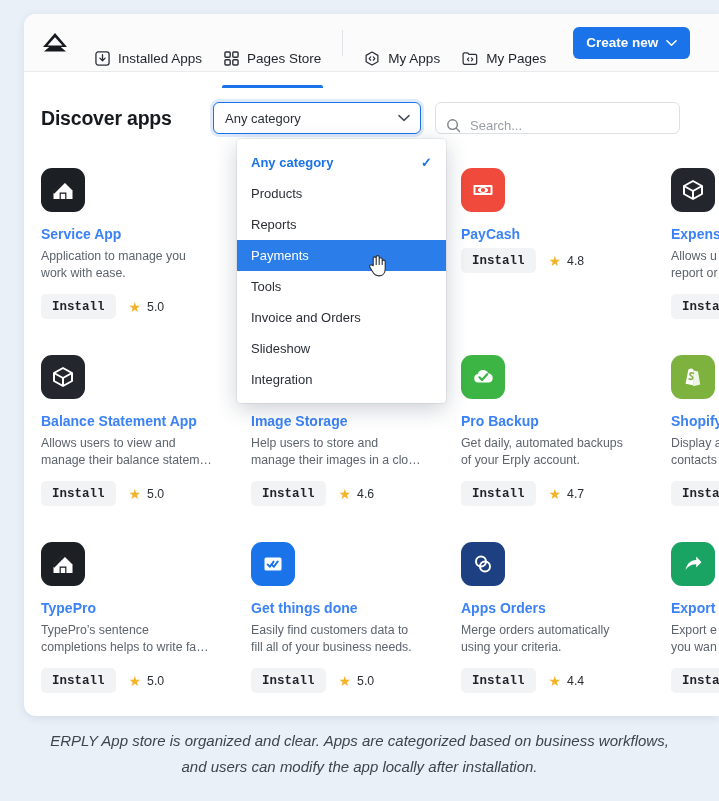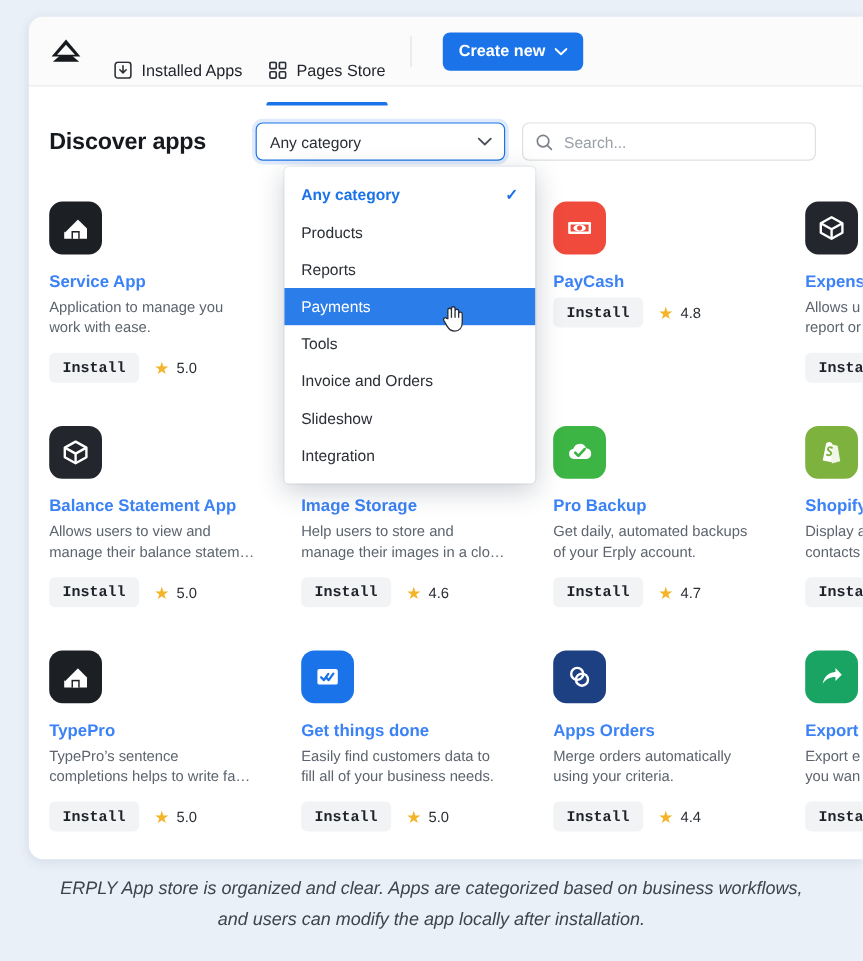--- a/index.html
+++ b/index.html
@@ -105,21 +105,21 @@
     cursor: pointer;
     box-shadow: 0 0 0 3px rgba(26,115,232,.14);
   }
   .search-wrap {
     margin-left: 14px;
     width: 245px;
     height: 32px;
     border: 1px solid #dcdfe4;
     border-radius: 6px;
     background: #fff;
-    display: flex; align-items: center;
+    display: flex; align-items: flex-end;
     padding: 0 10px;
     gap: 9px;
   }
   .search-input {
     border: none; outline: none;
     font-size: 13px;
     color: #33373d;
     width: 100%;
     background: transparent;
     font-family: "Liberation Sans", sans-serif;
@@ -247,21 +247,39 @@
             <rect x="9.4" y="1" width="5.6" height="5.6" rx="1.1" fill="none" stroke="#2b2f36" stroke-width="1.5"></rect>
             <rect x="1" y="9.4" width="5.6" height="5.6" rx="1.1" fill="none" stroke="#2b2f36" stroke-width="1.5"></rect>
             <rect x="9.4" y="9.4" width="5.6" height="5.6" rx="1.1" fill="none" stroke="#2b2f36" stroke-width="1.5"></rect>
           </svg>
         </span>
         <span>Pages Store</span>
       </div>
 
       <div class="nav-divider"></div>
 
-
+      <div class="nav-item">
+        <span class="icon">
+          <svg width="16" height="16" viewBox="0 0 18 18">
+            <path d="M9 1.2 L15.6 4.9 v7.2 L9 15.8 L2.4 12.1 V4.9 Z" fill="none" stroke="#2b2f36" stroke-width="1.4" stroke-linejoin="round"></path>
+            <path d="M7.5 6.6 L5.8 8.5 L7.5 10.4 M10.5 6.6 L12.2 8.5 L10.5 10.4" fill="none" stroke="#2b2f36" stroke-width="1.3" stroke-linecap="round" stroke-linejoin="round"></path>
+          </svg>
+        </span>
+        <span>My Apps</span>
+      </div>
+
+      <div class="nav-item">
+        <span class="icon">
+          <svg width="16" height="15" viewBox="0 0 18 16">
+            <path d="M1.2 3.2 a1.6 1.6 0 0 1 1.6 -1.6 h3.6 l1.5 1.7 h7 a1.6 1.6 0 0 1 1.6 1.6 v8 a1.6 1.6 0 0 1 -1.6 1.6 h-12 a1.6 1.6 0 0 1 -1.6 -1.6 Z" fill="none" stroke="#2b2f36" stroke-width="1.4" stroke-linejoin="round"></path>
+            <path d="M7.6 7.3 L6.1 9 L7.6 10.7 M10.6 7.3 L12.1 9 L10.6 10.7" fill="none" stroke="#2b2f36" stroke-width="1.3" stroke-linecap="round" stroke-linejoin="round"></path>
+          </svg>
+        </span>
+        <span>My Pages</span>
+      </div>
 
       <button class="create-new">
         <span>Create new</span>
         <span class="icon">
           <svg width="11" height="8" viewBox="0 0 12 8">
               <path d="M1 1.6 L6 6.4 L11 1.6" fill="none" stroke="#fff" stroke-width="1.7" stroke-linecap="round" stroke-linejoin="round"></path>
             </svg>
         </span>
       </button>
     </div>

